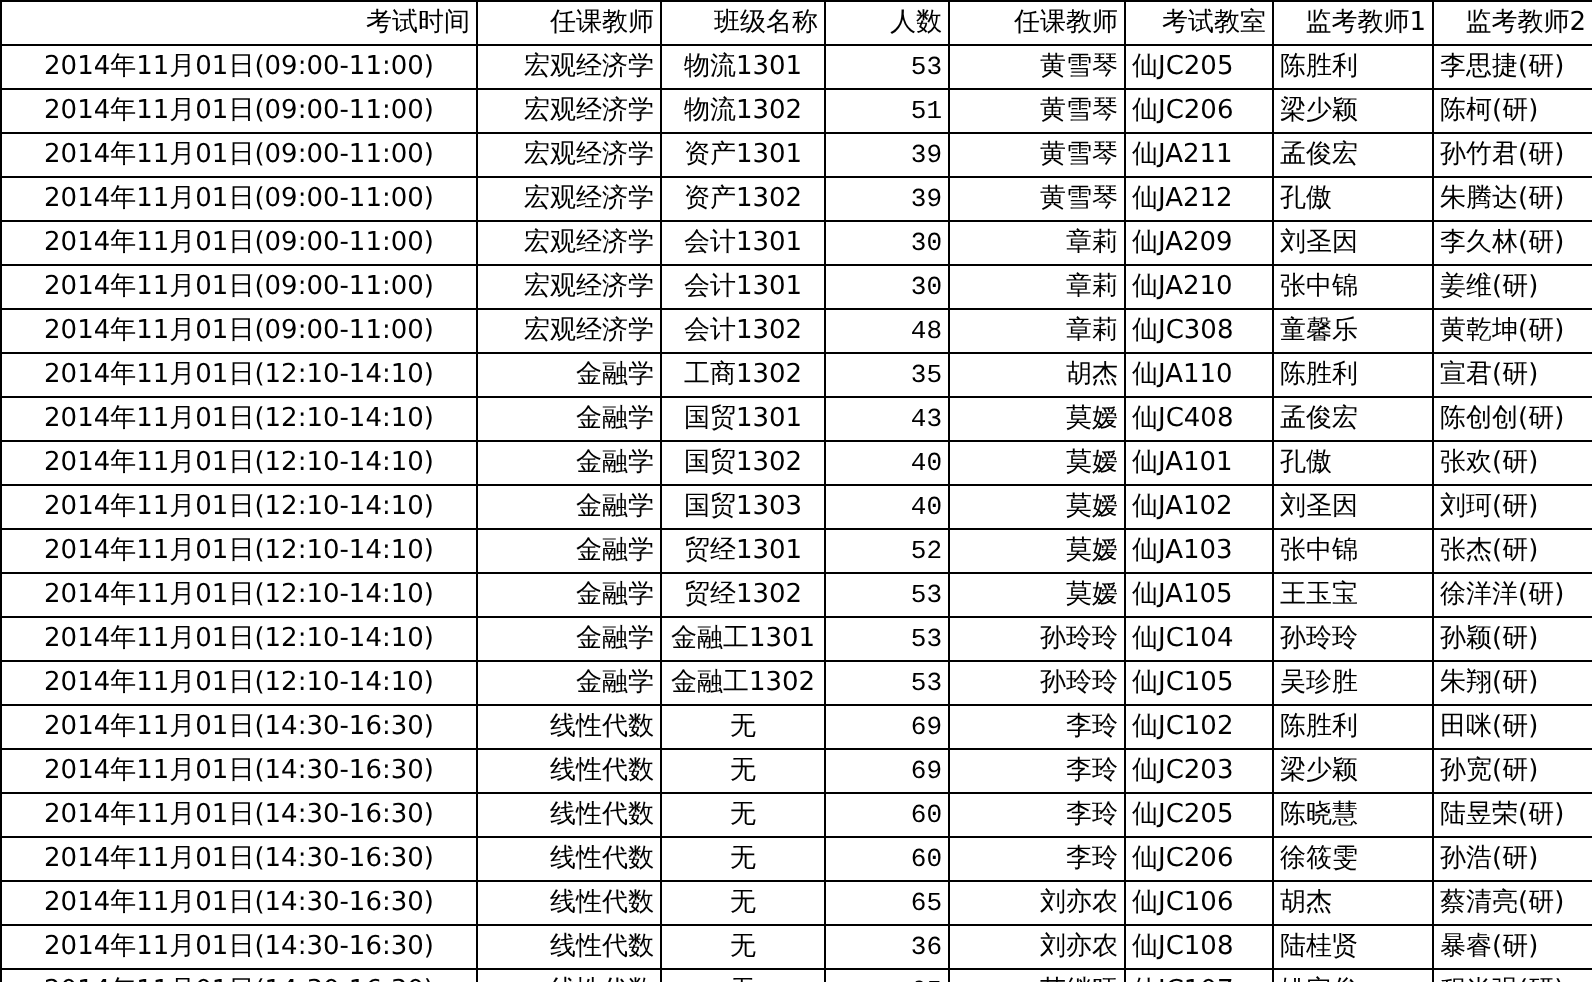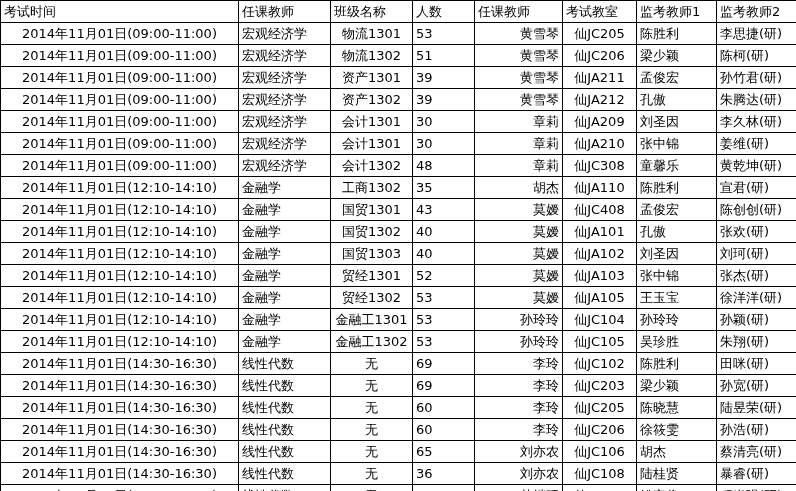--- a/index.html
+++ b/index.html
@@ -25,38 +25,38 @@
     border: 1px solid #000000;
     padding: 1px 3px;
     height: 19px;
     line-height: 17px;
     white-space: nowrap;
     overflow: hidden;
     background: #ffffff;
     font-weight: normal;
   }
   table.exam-table th {
-    text-align: left;
+    text-align: right;
   }
   
   col.c-time   { width: 238px; }
   col.c-course { width: 92px; }
   col.c-class  { width: 82px; }
   col.c-count  { width: 62px; }
   col.c-teacher{ width: 88px; }
   col.c-room   { width: 74px; }
   col.c-sup1   { width: 80px; }
   col.c-sup2   { width: 80px; }
 
   td.time   { text-align: center; }
-  td.course { text-align: left; }
+  td.course { text-align: right; }
   td.class  { text-align: center; }
-  td.count  { text-align: left; padding-right: 5px; }
+  td.count  { text-align: right; padding-right: 5px; font-family: Liberation Mono, monospace; }
   td.teacher{ text-align: right; }
-  td.room   { text-align: center; }
+  td.room   { }
   td.sup    { text-align: left; }
 
   th.time-h { text-align: left; }
 </style>
 </head>
 <body>
 
 <table class="exam-table">
   <colgroup>
     <col class="c-time">

